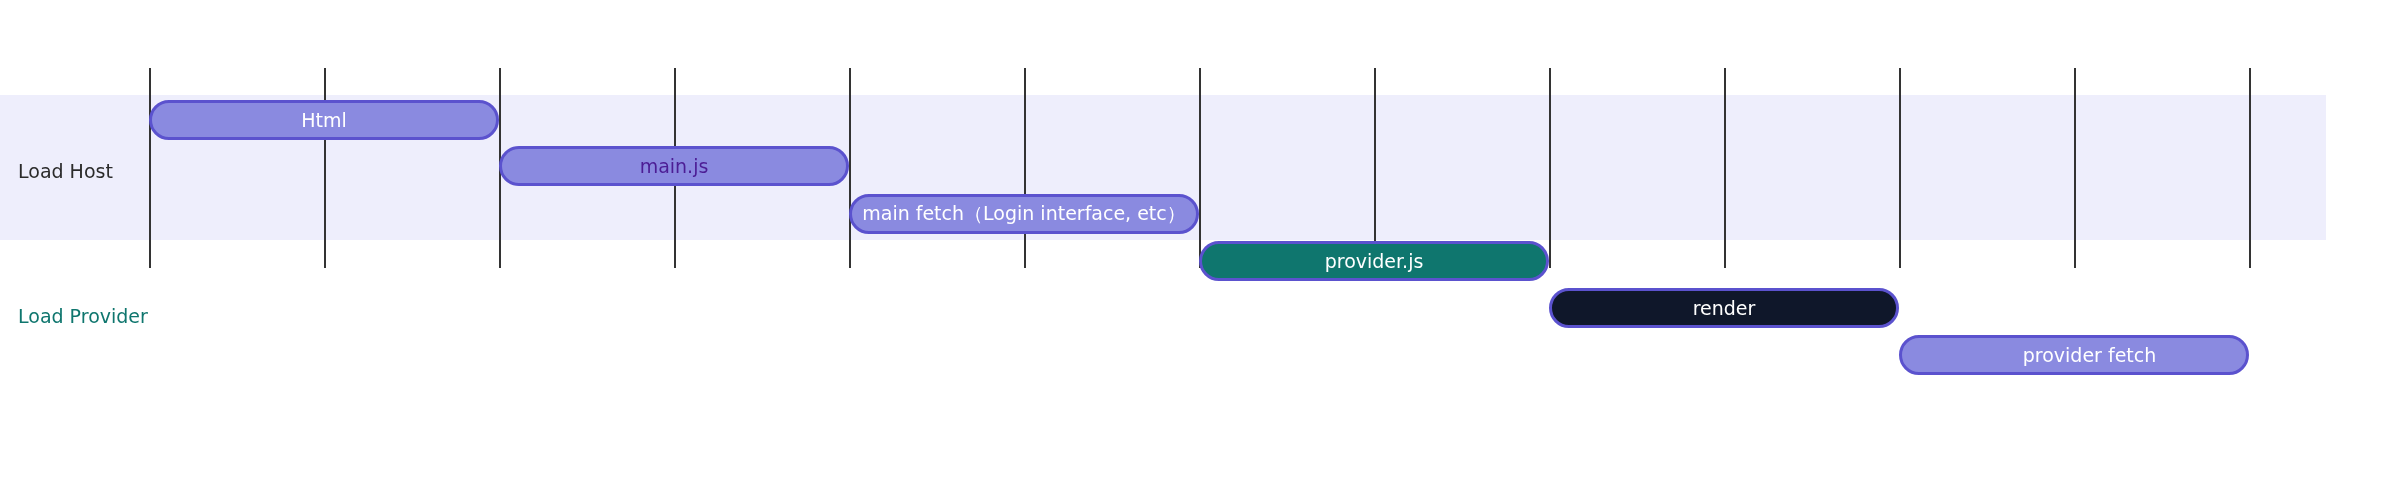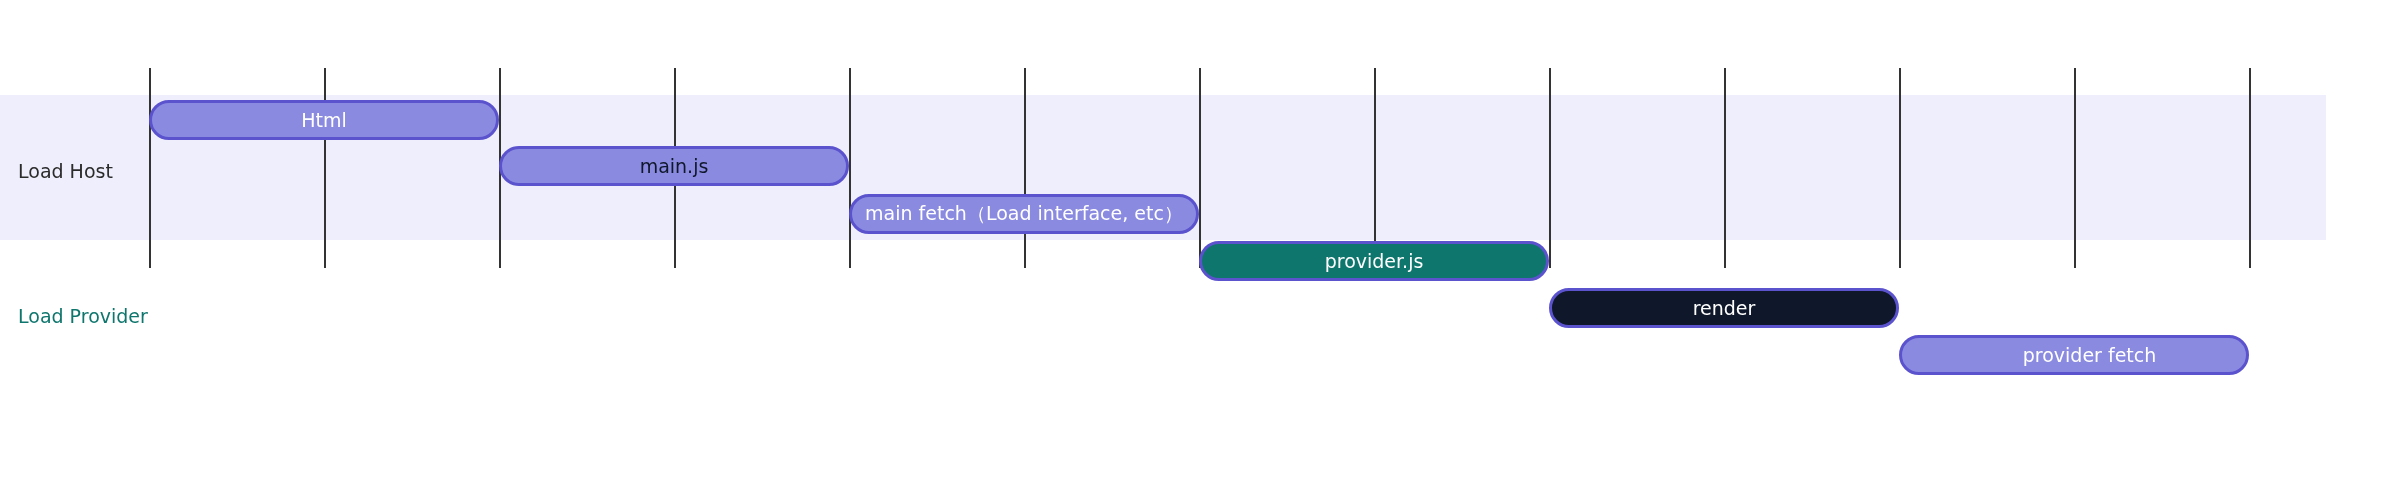--- a/index.html
+++ b/index.html
@@ -102,24 +102,24 @@
   <div id="section-labels">
       <div class="section-label" style="top: 160px; color: rgb(43, 43, 43); text-align: right;">Load Host</div>
       <div class="section-label" style="top: 305px; color: #0f766e;">Load Provider</div>
     </div>
 
   <div id="task-bars">
       <div class="task-bar" style="left: 149px; top: 100px; width: 350px; background: rgb(138, 138, 224); border-color: rgb(91, 82, 206);">
         <span class="task-bar-label" style="color: rgb(255, 255, 255);">Html</span>
       </div>
       <div class="task-bar" style="left: 499px; top: 146px; width: 350px; background: rgb(138, 138, 224); border-color: rgb(91, 82, 206);">
-        <span class="task-bar-label" style="color: #0f172a; text-align: center;">main.js</span>
+        <span class="task-bar-label" style="color: #4c1d95; text-align: center;">main.js</span>
       </div>
       <div class="task-bar" style="left: 849px; top: 194px; width: 350px; background: rgb(138, 138, 224); border-color: rgb(91, 82, 206);">
-        <span class="task-bar-label" style="color: rgb(255, 255, 255);">main fetch（Load interface, etc）</span>
+        <span class="task-bar-label" style="color: rgb(255, 255, 255);">main fetch（Login interface, etc）</span>
       </div>
       <div class="task-bar" style="left: 1199px; top: 241px; width: 350px; background: #0f766e; border-color: rgb(91, 82, 206);">
         <span class="task-bar-label" style="color: rgb(255, 255, 255);">provider.js</span>
       </div>
       <div class="task-bar" style="left: 1549px; top: 288px; width: 350px; background: #0f172a; border-color: rgb(91, 82, 206); text-align: right;">
         <span class="task-bar-label" style="color: rgb(255, 255, 255);">render</span>
       </div>
       <div class="task-bar" style="left: 1899px; top: 335px; width: 350px; background: rgb(138, 138, 224); border-color: rgb(91, 82, 206); padding-left: 31px;">
         <span class="task-bar-label" style="color: rgb(255, 255, 255);">provider fetch</span>
       </div>

